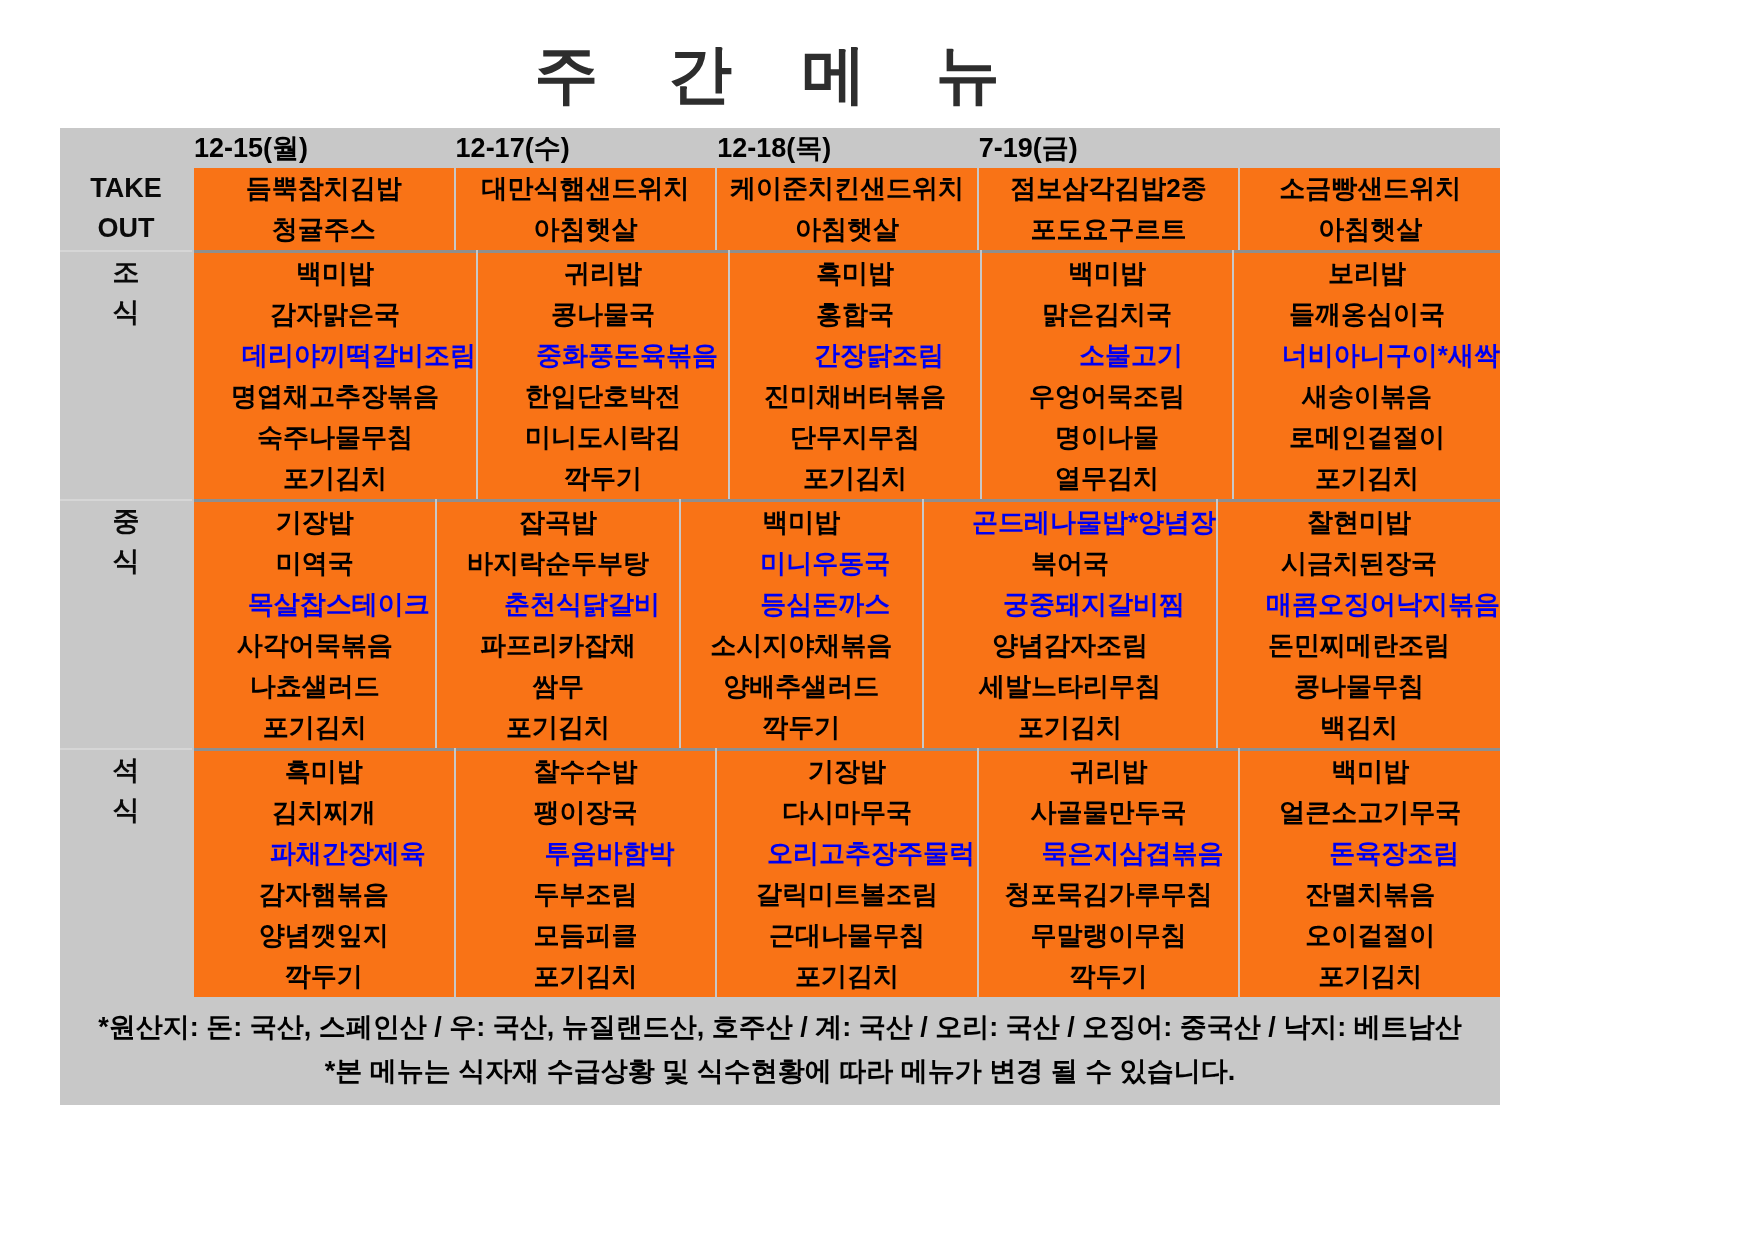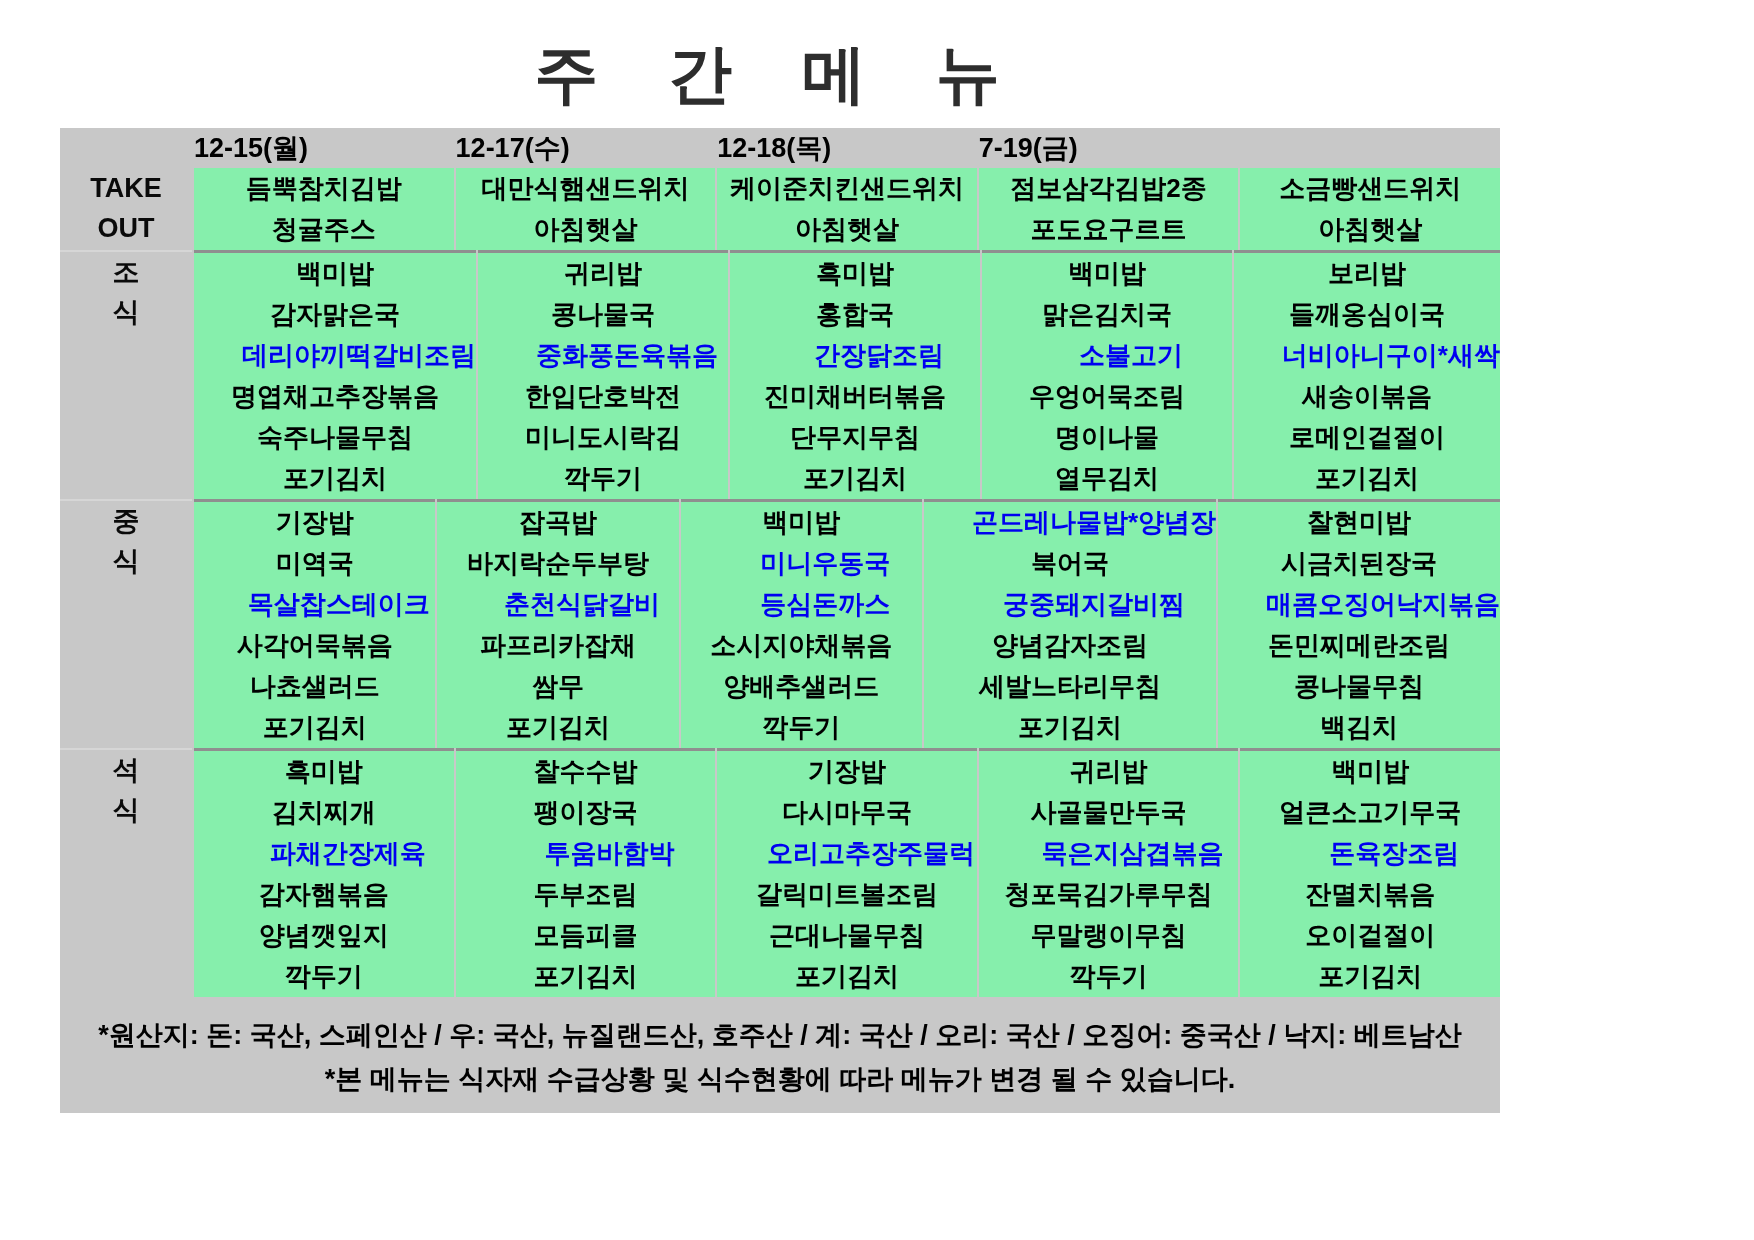--- a/index.html
+++ b/index.html
@@ -32,35 +32,35 @@
     display:grid;
     grid-template-columns:132px repeat(5,1fr);
     column-gap:2px;
   }
   .header-row{height:40px;align-items:center;}
   .corner-cell{height:40px;}
   .date-cell{
     font-size:27px;font-weight:bold;color:#000;
     white-space:nowrap;
   }
-  .day-cell{background:#86efac;}
+  .day-cell{background:#f97316;}
   .section-row + .section-row .day-cell{border-top:3px solid var(--divider);}
   .section-row + .section-row .label-cell{border-top:2px solid #d6d6d6;}
   .label-cell{
     display:flex;flex-direction:column;justify-content:flex-start;align-items:center;
     font-weight:800;color:#0a0a0a;font-size:27px;line-height:40px;
   }
   .item{
     height:41px;line-height:41px;
     font-size:26px;font-weight:bold;color:#000;
     text-align:center;white-space:nowrap;overflow:hidden;
   }
   .item.hl{color:var(--hl);margin-left:48px;}
   .footer{
-    padding:16px 10px 12px;
+    padding:8px 10px 12px;
     text-align:center;
     font-size:27px;font-weight:bold;color:#000;
     line-height:44px;
   }
 </style>
 </head>
 <body>
 
 <div class="page">
   <h1 class="title">주 간 메 뉴</h1>

